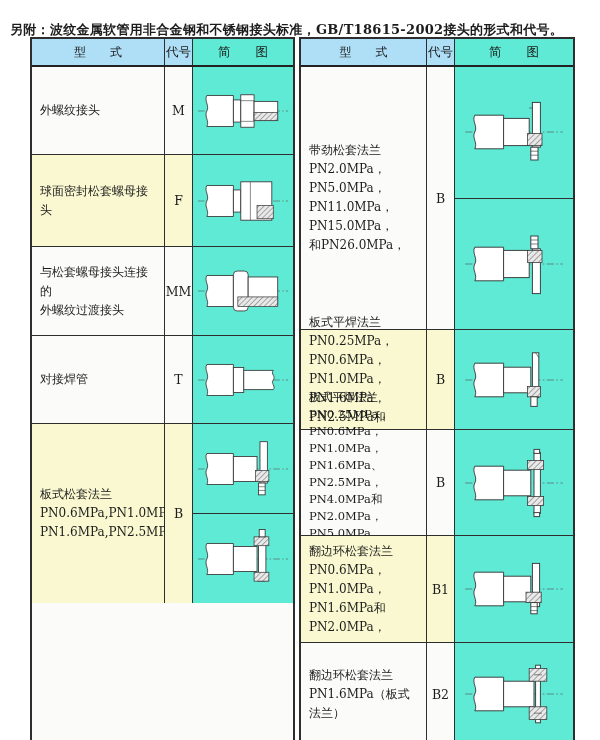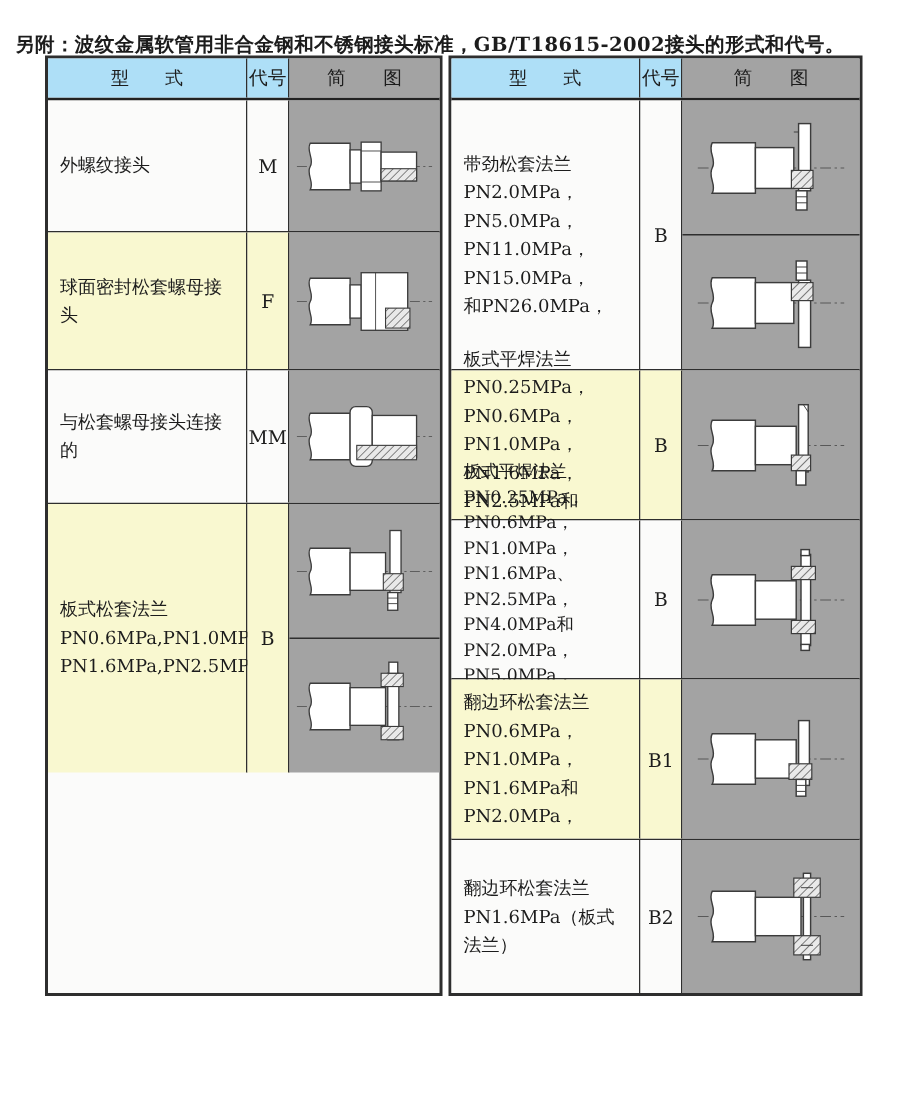--- a/index.html
+++ b/index.html
@@ -22,21 +22,21 @@
   .cell.type{
     display:flex;flex-direction:column;justify-content:center;
     padding:4px 6px 4px 8px;font-size:12px;line-height:19px;
   }
   .cell.code{
     display:flex;align-items:center;justify-content:center;
     font-size:12.5px;
   }
   .cell.diag{
     display:flex;align-items:center;justify-content:center;
-    background:#a3a3a3;padding:2px;font-family:Liberation Serif, serif;
+    background:#5eead4;padding:2px;font-family:Liberation Serif, serif;
   }
   .cell.diag.stack{flex-direction:column;padding:0;}
   .sub{flex:1;display:flex;align-items:center;justify-content:center;width:100%;box-sizing:border-box;}
   .sub + .sub{border-top:1px solid #2e2e2e;}
   
   .lt .cell.type{width:133px;}
   .lt .cell.code{width:28px;}
   .lt .cell.diag{width:100px;}
   .rt .cell.type{width:127px;}
   .rt .cell.code{width:28px;}
@@ -112,34 +112,49 @@
           <rect class="part" x="62" y="16" width="42" height="52"></rect>
           <line class="thin" x1="75" y1="16" x2="75" y2="68"></line>
           <rect class="hatch" x="84" y="48" width="22" height="18"></rect>
         </svg>
       </div>
     </div>
 
     <div class="row" style="height:89px">
       <div class="cell type bg-white">
         <div>与松套螺母接头连接的</div>
+        <div>外螺纹过渡接头</div>
       </div>
       <div class="cell code bg-white">MM</div>
       <div class="cell diag">
         <svg width="96" height="72" viewBox="0 0 130 84">
           <line class="cl" x1="4" y1="42" x2="126" y2="42"></line>
           <path class="part" d="M16,21 c-4,7 4,14 0,21 c-4,7 4,14 0,21 L52,63 L52,21 Z"></path>
           <rect class="part" x="52" y="15" width="20" height="54" rx="5"></rect>
           <rect class="part" x="72" y="23" width="40" height="38"></rect>
           <rect class="hatch" x="58" y="50" width="54" height="13"></rect>
         </svg>
       </div>
     </div>
 
 
+    <div class="row" style="height:88px">
+      <div class="cell type bg-white">
+        <div>对接焊管</div>
+      </div>
+      <div class="cell code bg-white">T</div>
+      <div class="cell diag">
+        <svg width="96" height="72" viewBox="0 0 130 84">
+          <line class="cl" x1="4" y1="42" x2="126" y2="42"></line>
+          <path class="part" d="M16,21 c-4,7 4,14 0,21 c-4,7 4,14 0,21 L52,63 L52,21 Z"></path>
+          <rect class="part" x="52" y="25" width="14" height="34"></rect>
+          <path class="part" d="M66,29 L106,29 c-4,4.5 4,8.5 0,13 c-4,4.5 4,8.5 0,13 L66,55 Z"></path>
+        </svg>
+      </div>
+    </div>
 
     <div class="row" style="height:179px">
       <div class="cell type bg-yellow">
         <div>板式松套法兰</div>
         <div>PN0.6MPa,PN1.0MPa,</div>
         <div>PN1.6MPa,PN2.5MPa,</div>
       </div>
       <div class="cell code bg-yellow">B</div>
       <div class="cell diag stack">
         <div class="sub">
@@ -170,21 +185,21 @@
   </div>
 
   <div class="half rt" style="width:276px">
 
     <div class="row header" style="height:28px">
       <div class="cell type hcell bg-blue">型　　式</div>
       <div class="cell code hcell bg-blue">代号</div>
       <div class="cell diag hcell bg-blue">简　　图</div>
     </div>
 
-    <div class="row" style="height:180px">
+    <div class="row" style="height:263px">
       <div class="cell type bg-white">
         <div>带劲松套法兰</div>
         <div>PN2.0MPa，PN5.0MPa，</div>
         <div>PN11.0MPa，PN15.0MPa，</div>
         <div>和PN26.0MPa，</div>
       </div>
       <div class="cell code bg-white">B</div>
       <div class="cell diag stack">
         <div class="sub">
           <svg width="104" height="86" viewBox="0 0 130 84">

